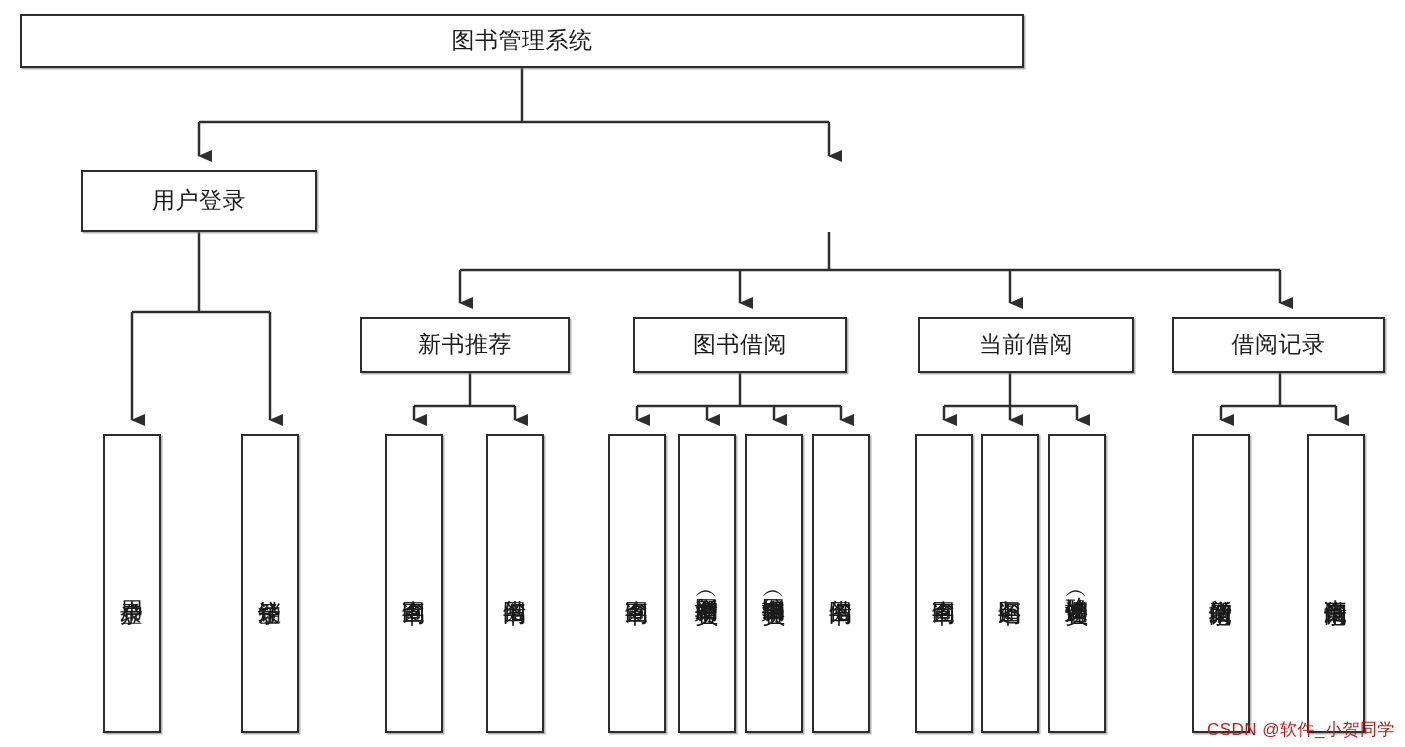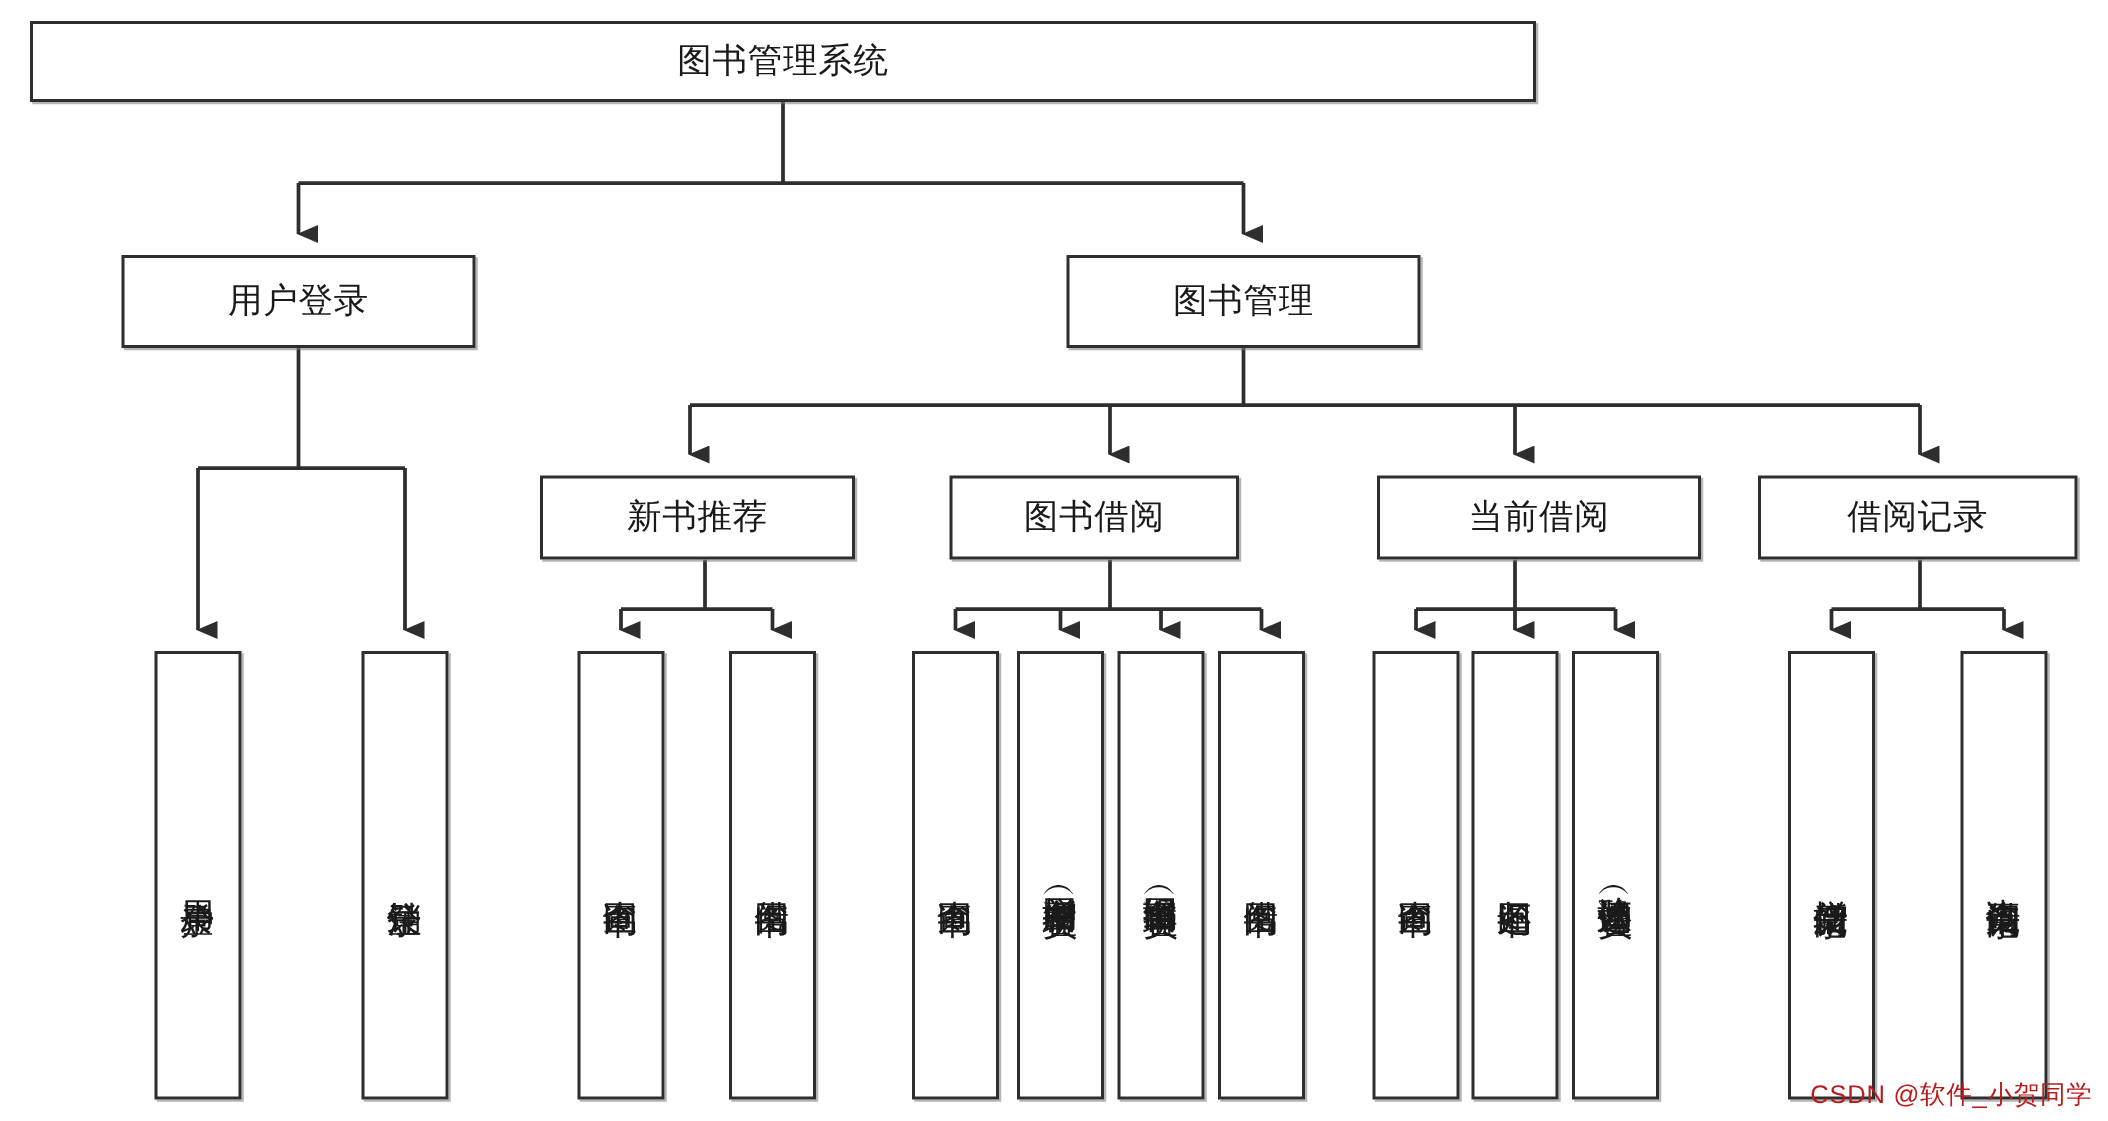--- a/index.html
+++ b/index.html
@@ -129,28 +129,25 @@
     </g>
   </svg>
 
   <div class="node root" style="left: 20px; top: 14px; width: 1004px; height: 54px; justify-content: center;">
     <span class="label">图书管理系统</span>
   </div>
 
   <div class="node h" style="left: 81px; top: 170px; width: 236px; height: 62px;">
     <span class="label">用户登录</span>
   </div>
-  <div class="node h" style="left: 711px; top: 170px; width: 236px; height: 62px;">
-    <span class="label">图书管理</span>
-  </div>
 
   <div class="node h" style="left: 360px; top: 317px; width: 210px; height: 56px;">
     <span class="label">新书推荐</span>
   </div>
-  <div class="node h" style="left: 633px; top: 317px; width: 193px; height: 56px;">
+  <div class="node h" style="left: 633px; top: 317px; width: 214px; height: 56px;">
     <span class="label">图书借阅</span>
   </div>
   <div class="node h" style="left: 902px; top: 317px; width: 216px; height: 56px; margin-left: 16px;">
     <span class="label">当前借阅</span>
   </div>
   <div class="node h" style="left: 1172px; top: 317px; width: 213px; height: 56px;">
     <span class="label">借阅记录</span>
   </div>
 
   <div class="node v" style="left: 103px; top: 434px; width: 58px; height: 299px;">

